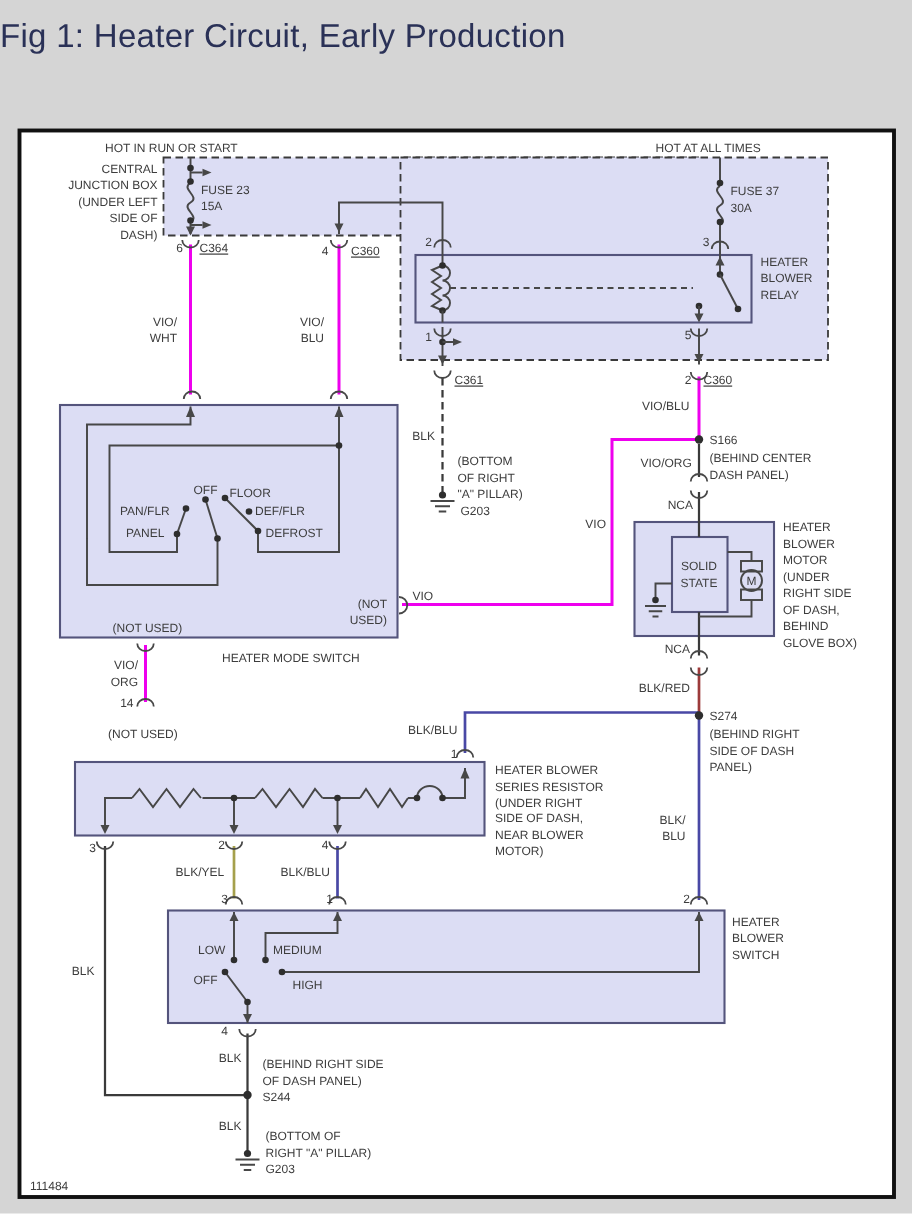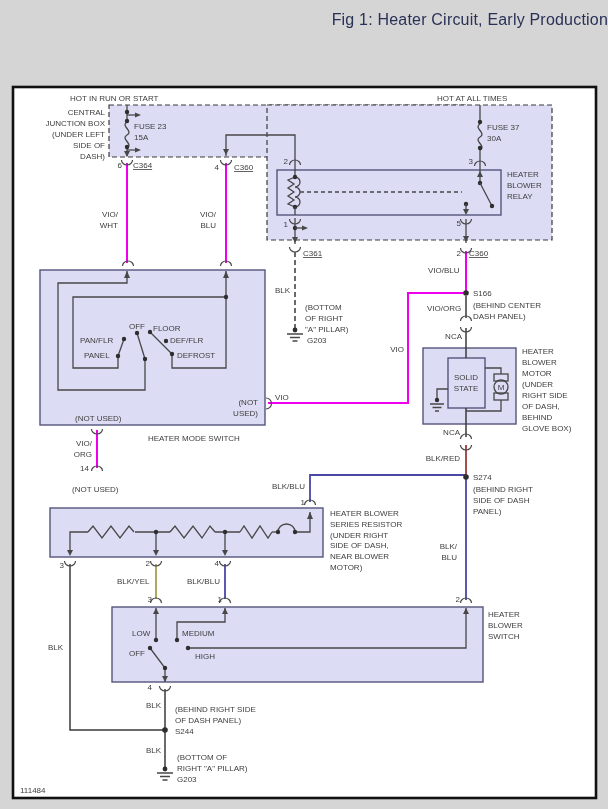--- a/index.html
+++ b/index.html
@@ -1,19 +1,19 @@
 <!DOCTYPE html>
 <html><head>
 <meta charset="utf-8">
 <style>
   html,body{margin:0;padding:0;}
   body{width:608px;height:809px;background:#d5d5d5;position:relative;
        font-family:"Liberation Sans",sans-serif;overflow:hidden;}
-  .title{position:absolute;top:11px;left:0;width:100%;text-align:right;
-         font-size:16px;color:#2a3157;letter-spacing:.2px;}
+  .title{position:absolute;top:11px;left:0;width:100%;text-align:left;
+         font-size:22px;color:#2a3157;letter-spacing:.2px;}
   svg{position:absolute;top:0;left:0;}
   svg text{font-size:8px;fill:#3d3d3d;}
   svg text.u{text-decoration:underline;}
   .boxfill{fill:#dcddf4;}
   .solidbox{stroke:#54547c;stroke-width:1.4;}
   .dashbox{stroke:#3a3a3a;stroke-width:1.2;stroke-dasharray:5 3;}
   .wgray{stroke:#474747;stroke-width:1.3;fill:none;}
   .wblk{stroke:#3a3a3a;stroke-width:1.5;fill:none;}
   .wvio{stroke:#ee00ee;stroke-width:2;fill:none;}
   .wblu{stroke:#4948a5;stroke-width:1.8;fill:none;}

